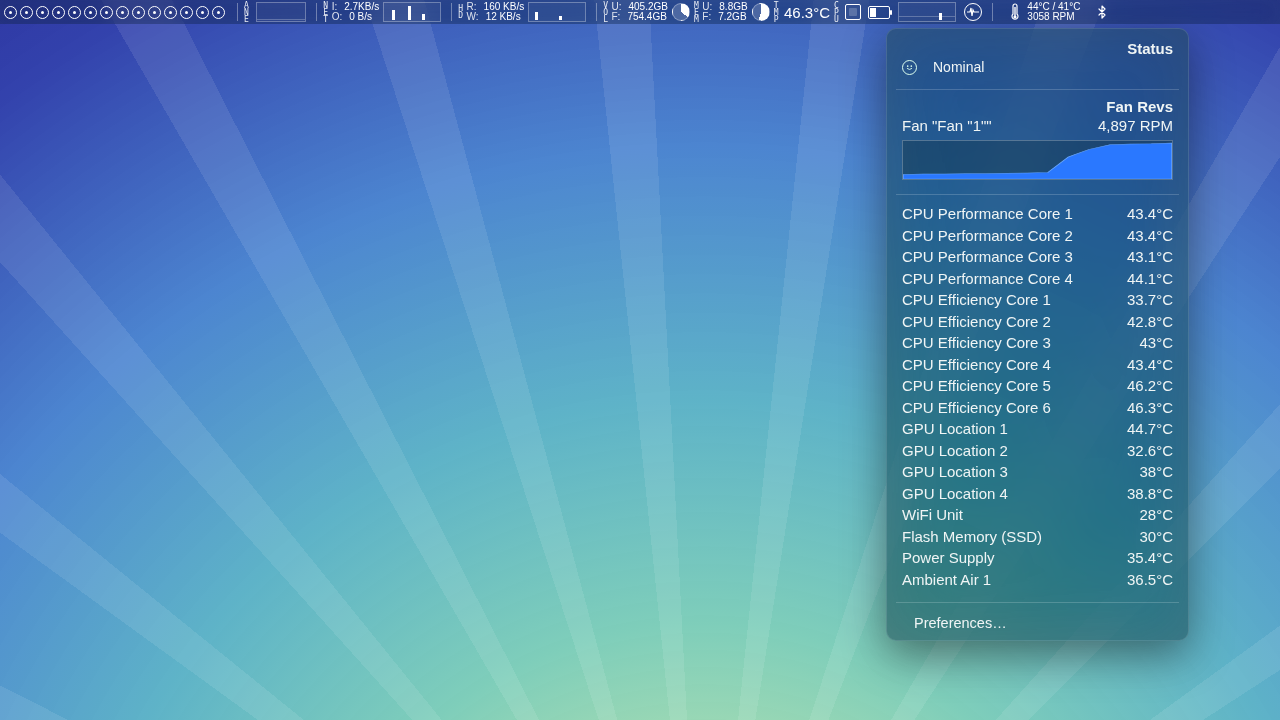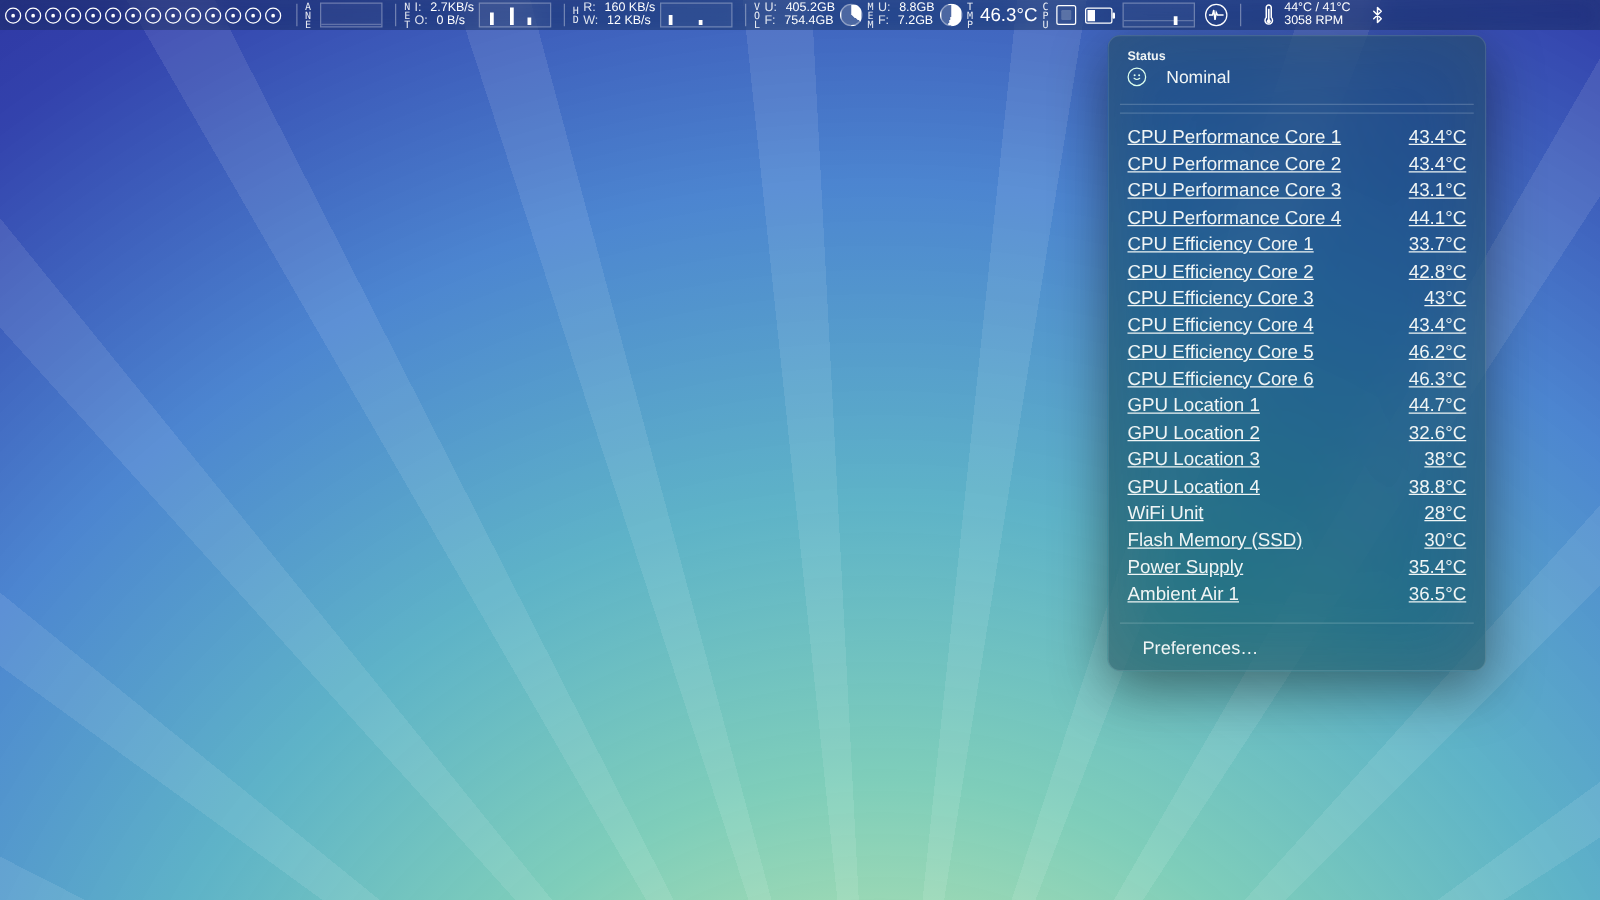--- a/index.html
+++ b/index.html
@@ -123,38 +123,38 @@
   .panel {
     position:absolute; right:91px; top:28px; width:303px;
     background:rgba(40,75,85,0.58);
     backdrop-filter:blur(30px) saturate(140%);
     border-radius:10px; color:#f0f5f5;
     box-shadow:0 14px 44px rgba(0,0,0,0.45), inset 0 0 0 1px rgba(255,255,255,0.12);
     padding:10px 0 6px;
     font-size:14.5px;
   }
   .panel-section { padding:2px 16px 8px; }
-  .panel h4 { margin:0 0 2px; font-size:10px; font-weight:700; }
+  .panel h4 { margin:0 0 2px; font-size:15px; font-weight:700;text-align:right; }
   .status-row { display:flex; align-items:center; gap:16px; font-size:14px; }
   .face {
     width:13px;height:13px;border:1.3px solid #dfe;border-radius:50%;display:inline-flex;align-items:center;justify-content:center;font-size:9px;line-height:1;
   }
   .panel-hr { height:1px; background:rgba(255,255,255,0.18); margin:6px 10px; }
   .fan-row { display:flex; justify-content:space-between; font-size:15px; }
   .fan-chart {
     height:38px; margin-top:6px;
     border:1px solid rgba(255,255,255,0.25);
     background:rgba(10,40,45,0.3);
     position:relative; overflow:hidden;
   }
   .fan-chart .area {
     position:absolute; bottom:0; left:0; right:0;
   }
   .temps { padding:2px 16px 6px; }
-  .t-row { display:flex; justify-content:space-between; line-height:21.5px; font-size:15px;text-decoration:underline;}
+  .t-row { display:flex; justify-content:space-between; line-height:21.5px; font-size:15px;}
   .t-row .v { font-variant-numeric:tabular-nums; }
   .prefs { padding:6px 28px 4px; font-size:14.5px; cursor:default; }
 
 </style>
 </head>
 <body>
 
 <div class="desktop">
   <div class="rays"></div>
 
@@ -297,20 +297,32 @@
           <svg width="9" height="9" viewBox="0 0 10 10">
               <circle cx="3" cy="3.5" r="0.9" fill="#dfe"></circle>
               <circle cx="7" cy="3.5" r="0.9" fill="#dfe"></circle>
               <path d="M2.5 6.2q2.5 2.2 5 0" fill="none" stroke="#dfe" stroke-width="1" stroke-linecap="round"></path>
             </svg>
         </span>
         <span>Nominal</span>
       </div>
     </div>
     <div class="panel-hr"></div>
+    <div class="panel-section">
+      <h4>Fan Revs</h4>
+      <div class="fan-row">
+        <span>Fan "Fan "1""</span>
+        <span>4,897 RPM</span>
+      </div>
+      <div class="fan-chart">
+        <svg class="area" id="fan-area" viewBox="0 0 100 38" preserveAspectRatio="none" width="100%" height="38">
+            <path d="M0,38 L0.0,33.4 L7.7,33.1 L15.4,33.1 L23.1,32.7 L30.8,32.7 L38.5,32.3 L46.2,31.9 L53.8,31.5 L61.5,16.0 L69.2,8.4 L76.9,3.8 L84.6,3.0 L92.3,2.7 L100.0,1.9 L100,38 Z" fill="#2a78ff" stroke="#6aa8ff" stroke-width="0.5"></path>
+          </svg>
+      </div>
+    </div>
     <div class="panel-hr"></div>
     <div class="temps" id="temps">
         <div class="t-row">
           <span>CPU Performance Core 1</span>
           <span class="v">43.4°C</span>
         </div>
         <div class="t-row">
           <span>CPU Performance Core 2</span>
           <span class="v">43.4°C</span>
         </div>

